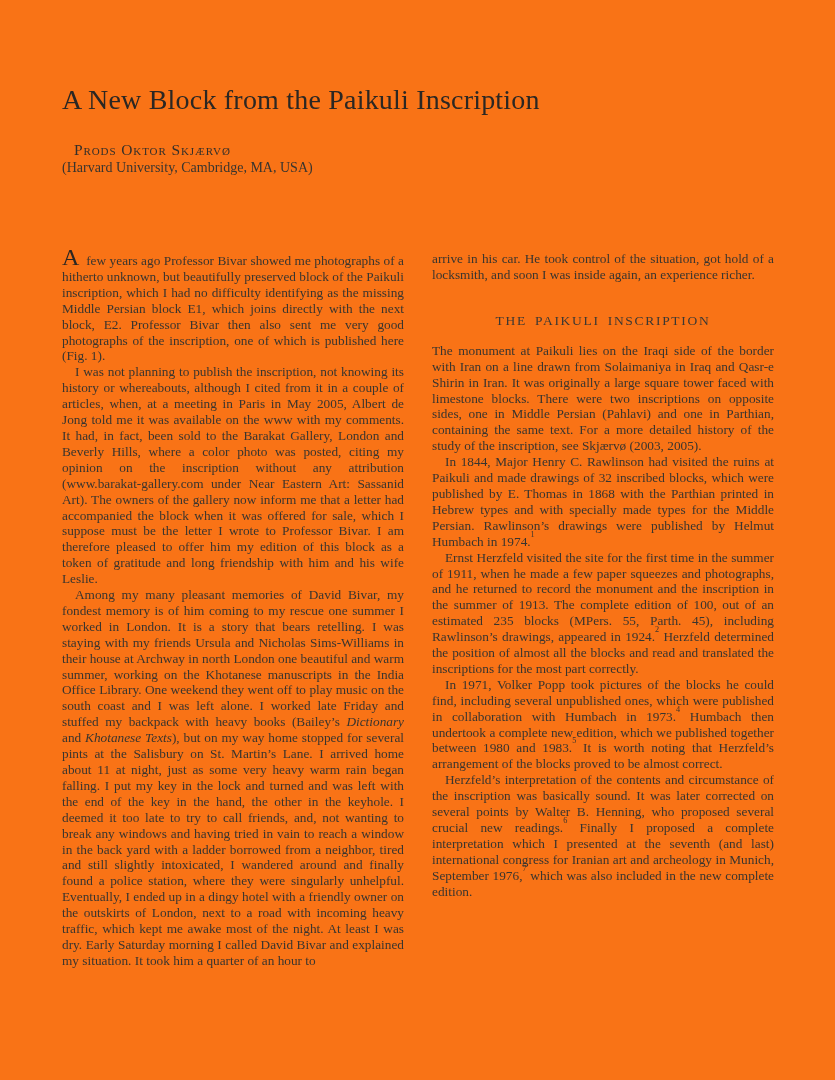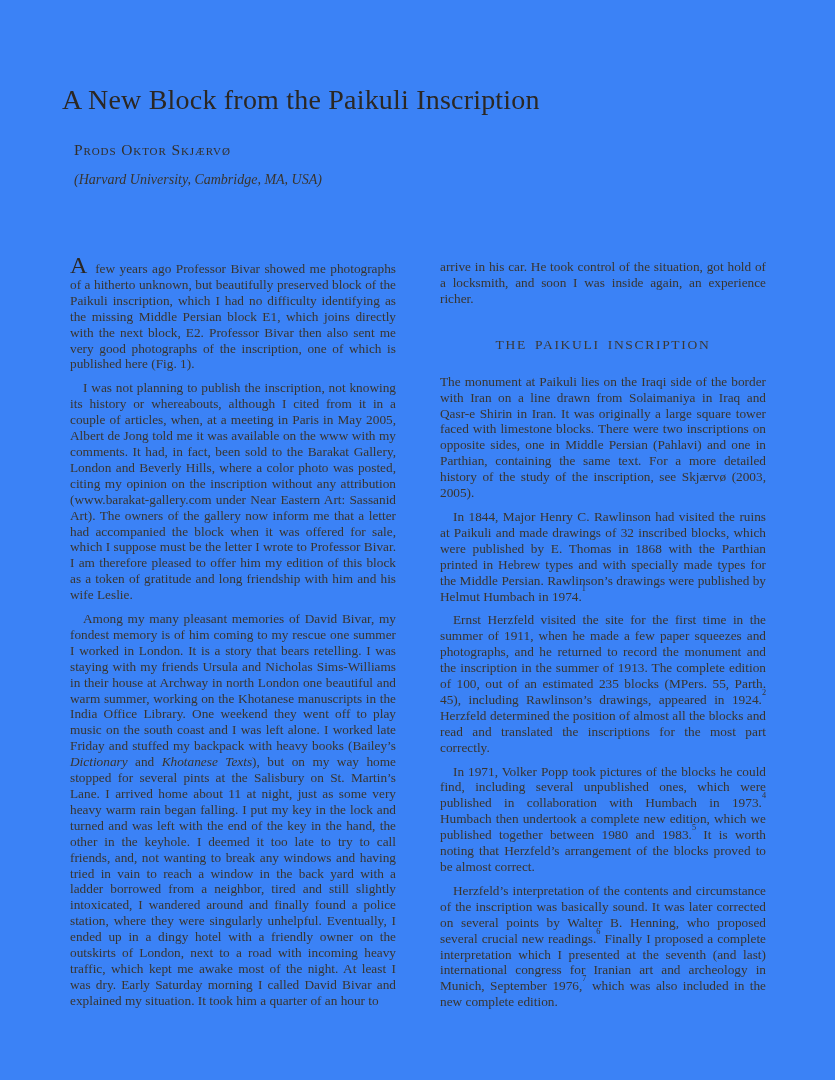--- a/index.html
+++ b/index.html
@@ -4,21 +4,21 @@
 <style>
   html, body {
     margin: 0;
     padding: 0;
     background: #ffffff;
   }
   .page {
     position: relative;
     width: 835px;
     height: 1080px;
-    background: #3b82f6;
+    background: #f97316;
     overflow: hidden;
     font-family: "Liberation Serif", "DejaVu Serif", serif;
     color: #39352f;
   }
   .article-header {
     position: absolute;
     left: 62px;
     top: 84px;
     width: 712px;
   }
@@ -32,57 +32,56 @@
   }
   .article-author {
     margin: 25px 0 0 12px;
     font-variant: small-caps;
     font-size: 15.5px;
     letter-spacing: 0.9px;
     color: #332f2a;
     line-height: 18px;
   }
   .article-affiliation {
-    margin: 12px;
+    margin: 0;
     font-size: 14px;
     line-height: 18px;
     color: #39352f;
-    font-style: italic;
   }
   .text-columns {
     position: absolute;
     left: 62px;
     top: 251px;
     width: 712px;
     display: flex;
     gap: 28px;
   }
   .column {
     width: 342px;
   }
   p.para {
-    margin: 8px;
+    margin: 0;
     font-size: 13.3px;
     line-height: 15.9px;
     text-align: justify;
     hyphens: auto;
     -webkit-hyphens: auto;
     color: #39352f;
   }
   p.para.indent {
     text-indent: 13px;
   }
   .initial {
     font-size: 24px;
     line-height: 12px;
     margin-right: 2px;
     color: #2b2723;
   }
   .section-heading {
-    margin: 29px 0 21px 0;
+    margin: 29px 0 14px 0;
     font-size: 13.5px;
     font-weight: normal;
     text-align: center;
     letter-spacing: 1.7px;
     word-spacing: 3px;
     color: #3b3834;
     line-height: 17px;
   }
   sup.fn {
     font-size: 0.62em;

